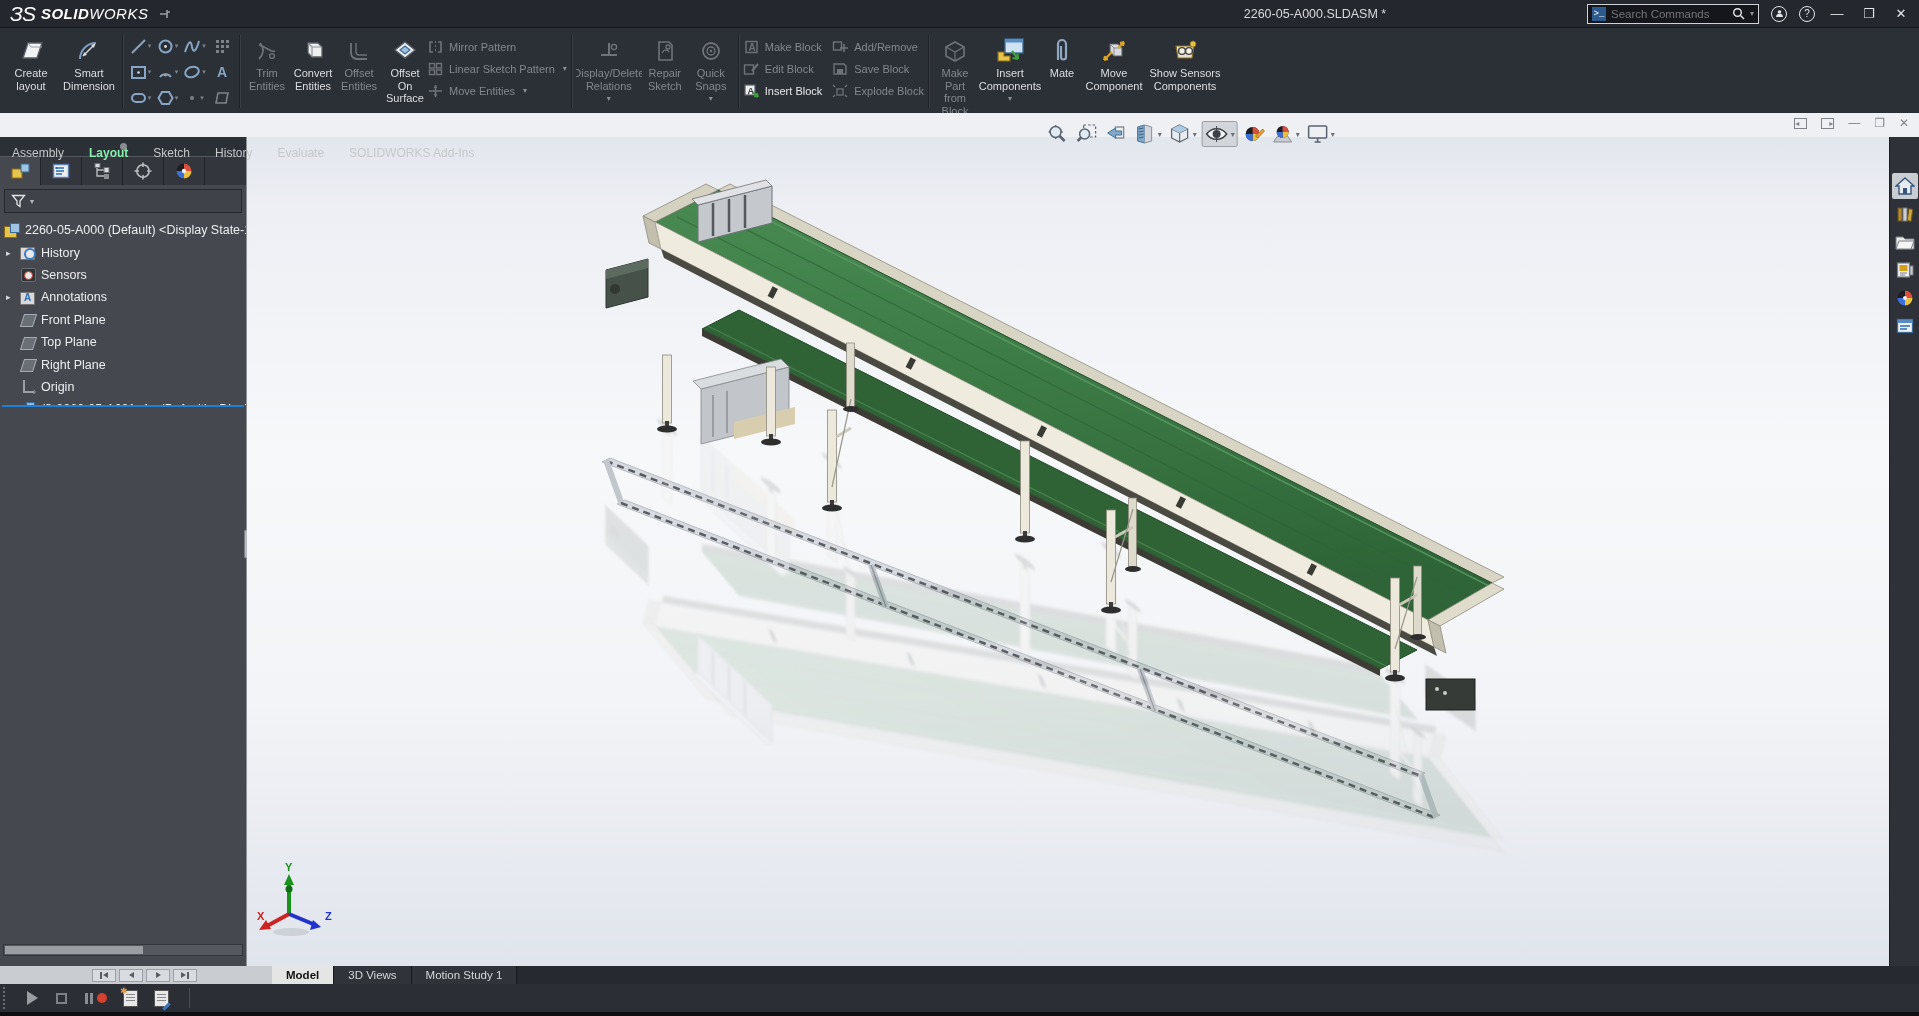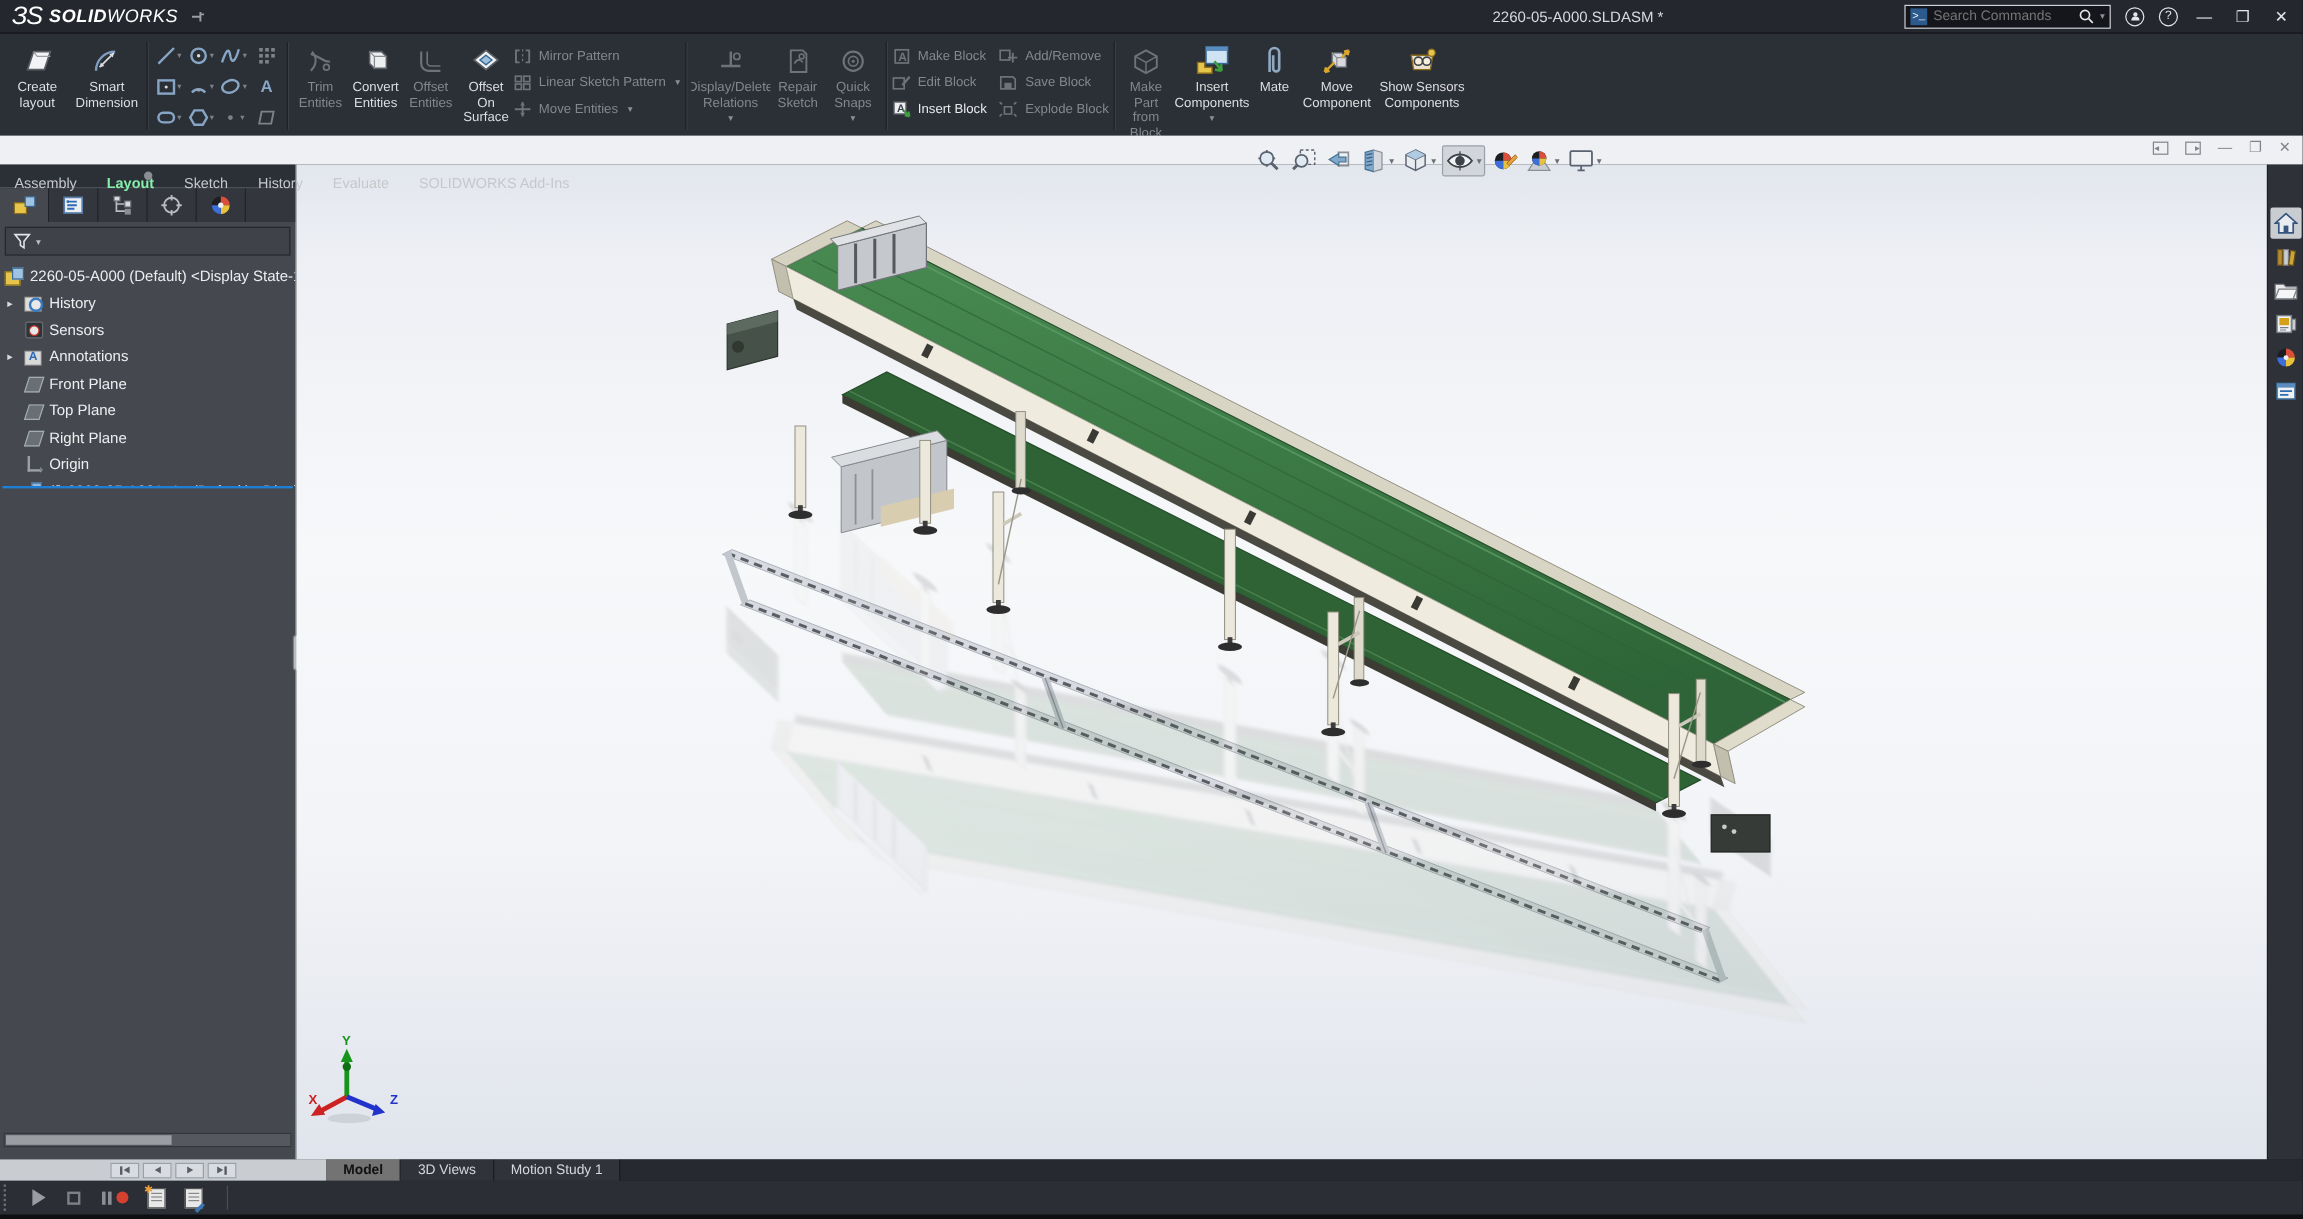--- a/index.html
+++ b/index.html
@@ -105,21 +105,21 @@
 
   
   .bottomtabs { height:18px; background:#26292f; display:flex; flex:none; align-items:stretch; }
   .btnav { width:272px; background:#c9ccd1; display:flex; align-items:center; gap:3px; padding-left:92px; flex:none; }
   .navb { width:24px; height:13px; background:#d8dbdf; border:1px solid #9aa0a8; display:flex; align-items:center; justify-content:center; gap:1px; }
   .navb .tri { width:0; height:0; border-top:3.5px solid transparent; border-bottom:3.5px solid transparent; }
   .navb .tri.l { border-right:5px solid #5a5e64; }
   .navb .tri.r { border-left:5px solid #5a5e64; }
   .navb .bar { width:2px; height:7px; background:#5a5e64; }
   .btab { padding:0 14px; display:flex; align-items:center; font-size:11.5px; color:#d5d7da; background:#30333a; border-right:1px solid #17181c; white-space:nowrap; }
-  .btab.active { background:#737373; color:#111; font-weight:bold;text-align:center; }
+  .btab.active { background:#e5e5e5; color:#111; font-weight:bold;text-align:center; }
   .motionbar { height:28px; background:#2b2e35; flex:none; display:flex; align-items:center; position:relative; }
   .mhandle { width:8px; height:22px; margin-left:3px; border-left:2px dotted #6a6e74; }
   .mplay { width:0; height:0; border-top:7px solid transparent; border-bottom:7px solid transparent; border-left:11px solid #9a9da2; margin-left:16px; }
   .mstop { width:11px; height:11px; border:2px solid #7d8187; margin-left:18px; }
   .mpause { display:flex; align-items:center; gap:2px; margin-left:18px; }
   .mpause .bar { width:3px; height:11px; background:#8a8d92; }
   .mpause .rec { width:10px; height:10px; border-radius:50%; background:#d6402f; margin-left:2px; }
   .mdoc { width:15px; height:17px; background:#e8e8e8; border:1px solid #555; position:relative; margin-left:16px; }
   .mdoc.star::after { content:"✱"; position:absolute; top:-5px; left:-4px; color:#e8a13c; font-size:9px; }
   .mdoc.wiz::after { content:""; position:absolute; right:-3px; bottom:-2px; width:9px; height:3px; background:#3b76b8; transform:rotate(-45deg); }

